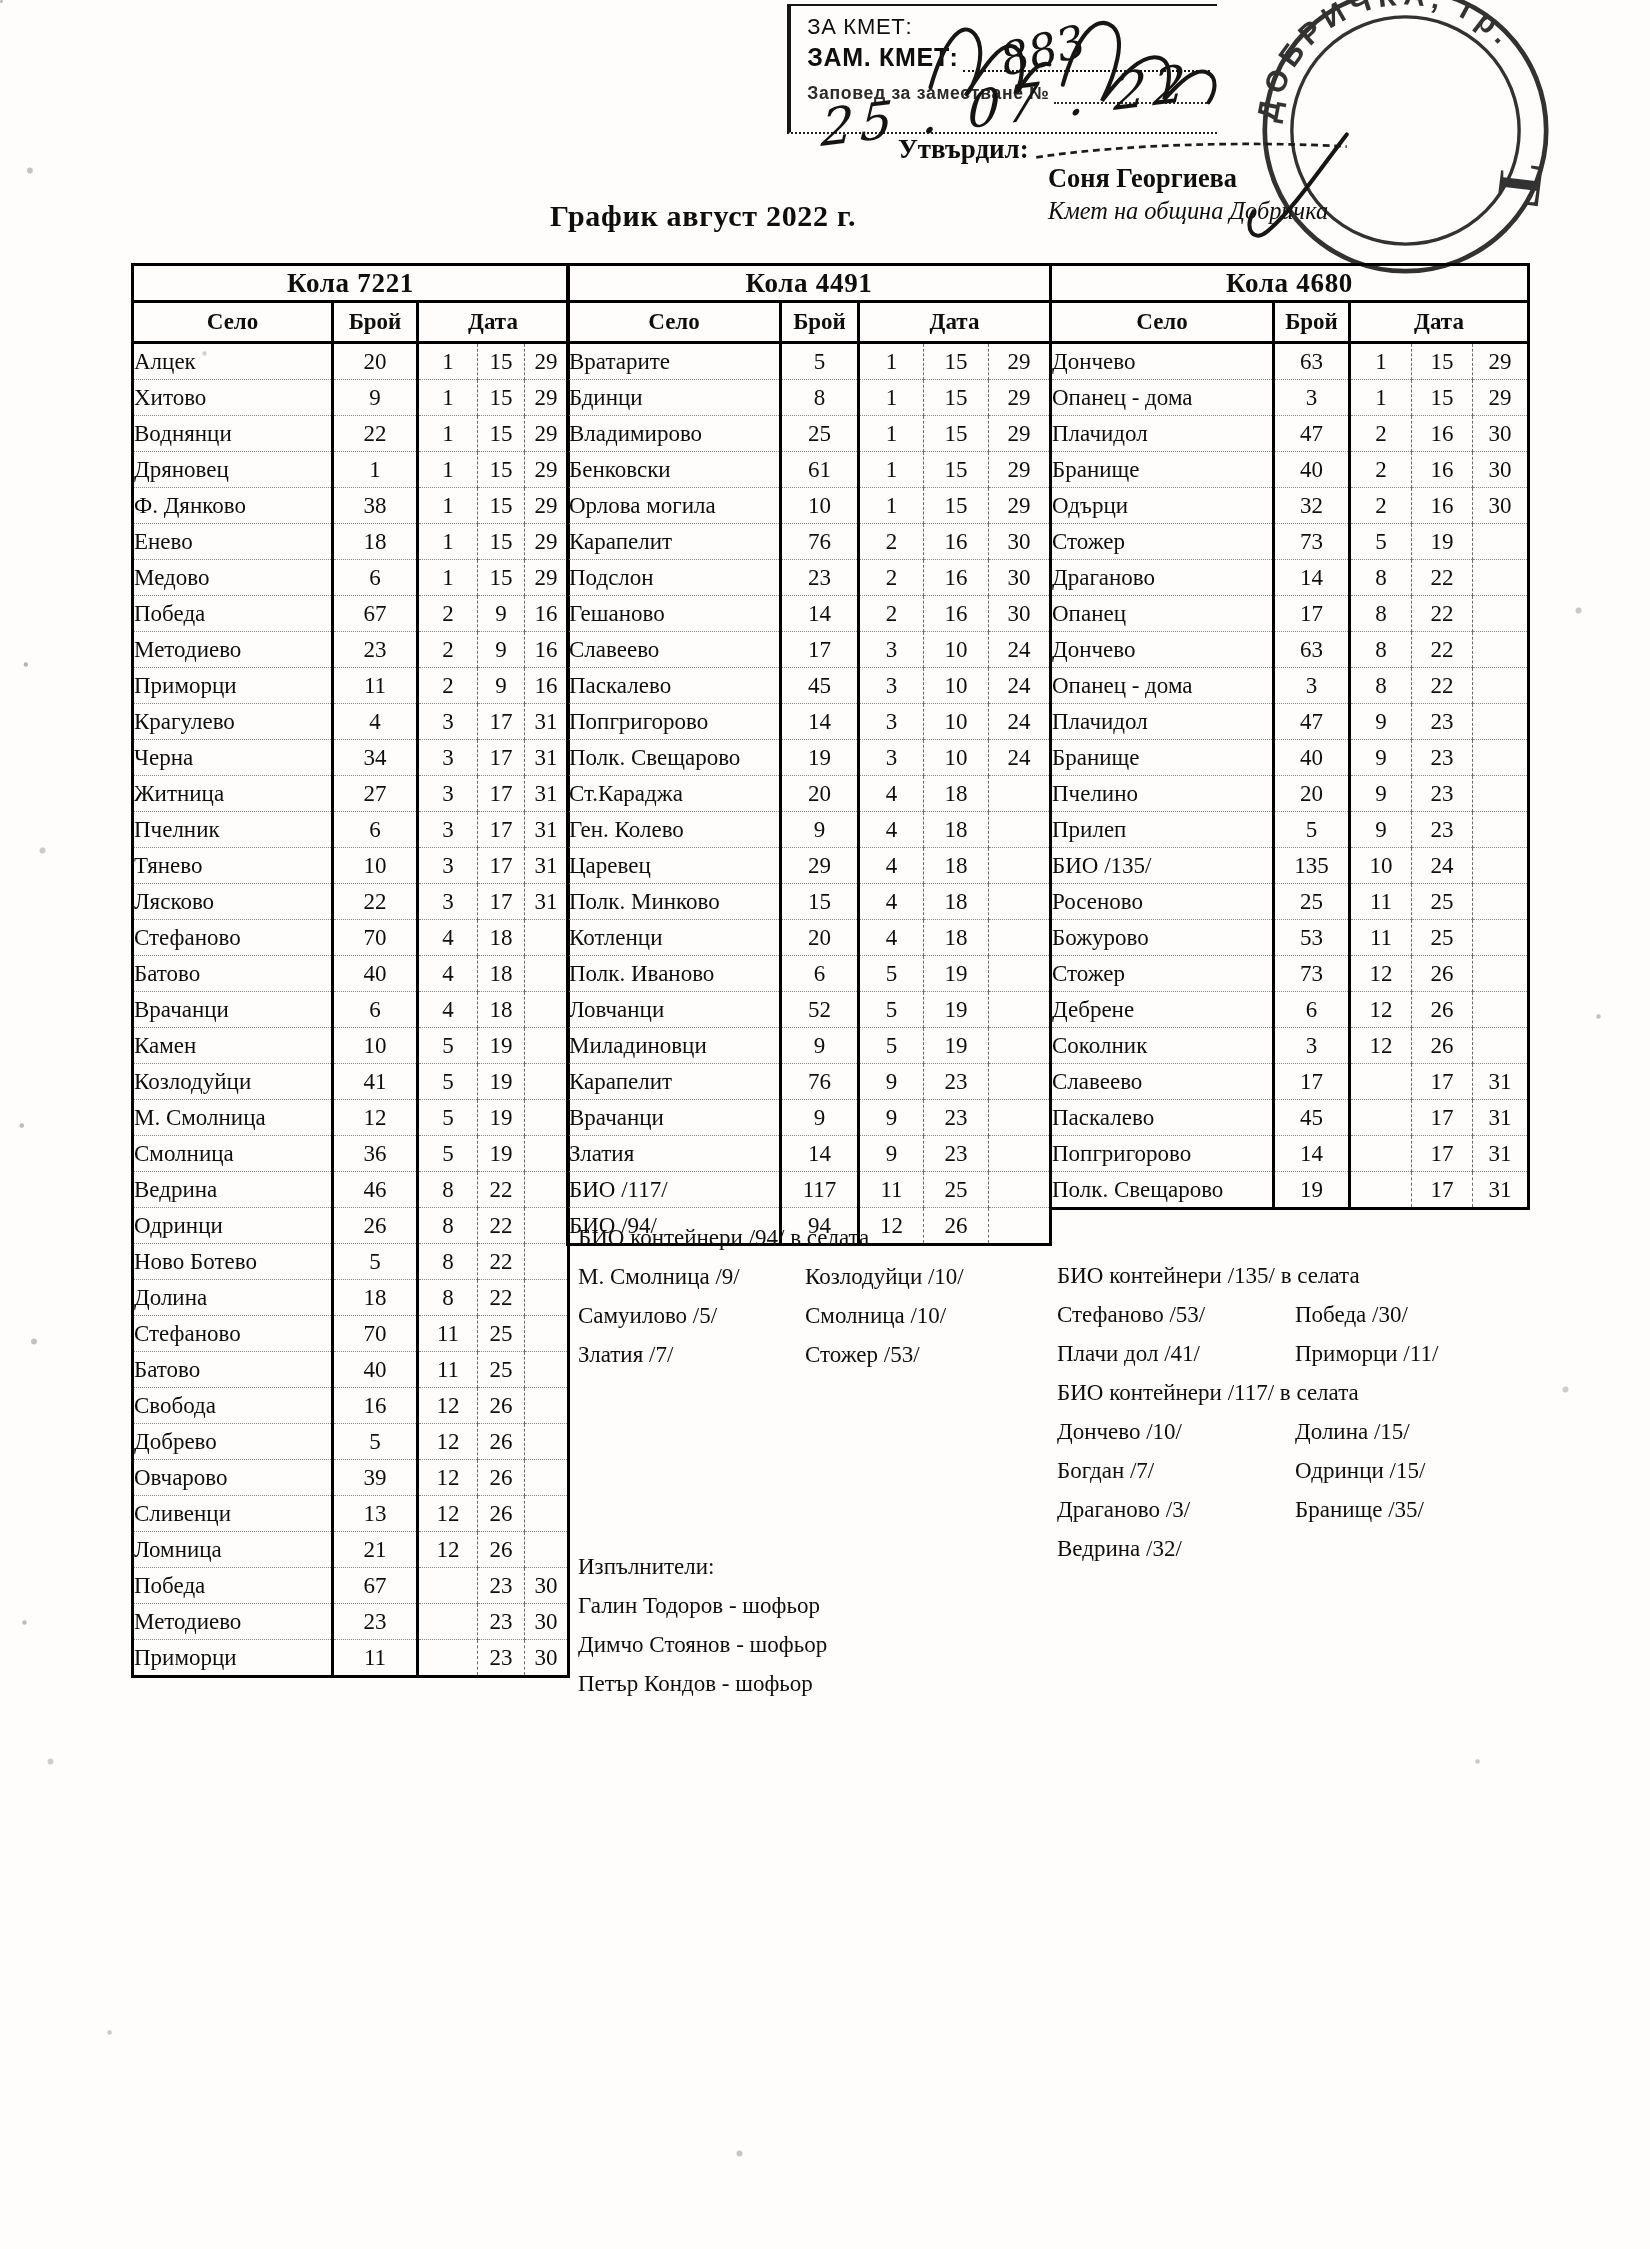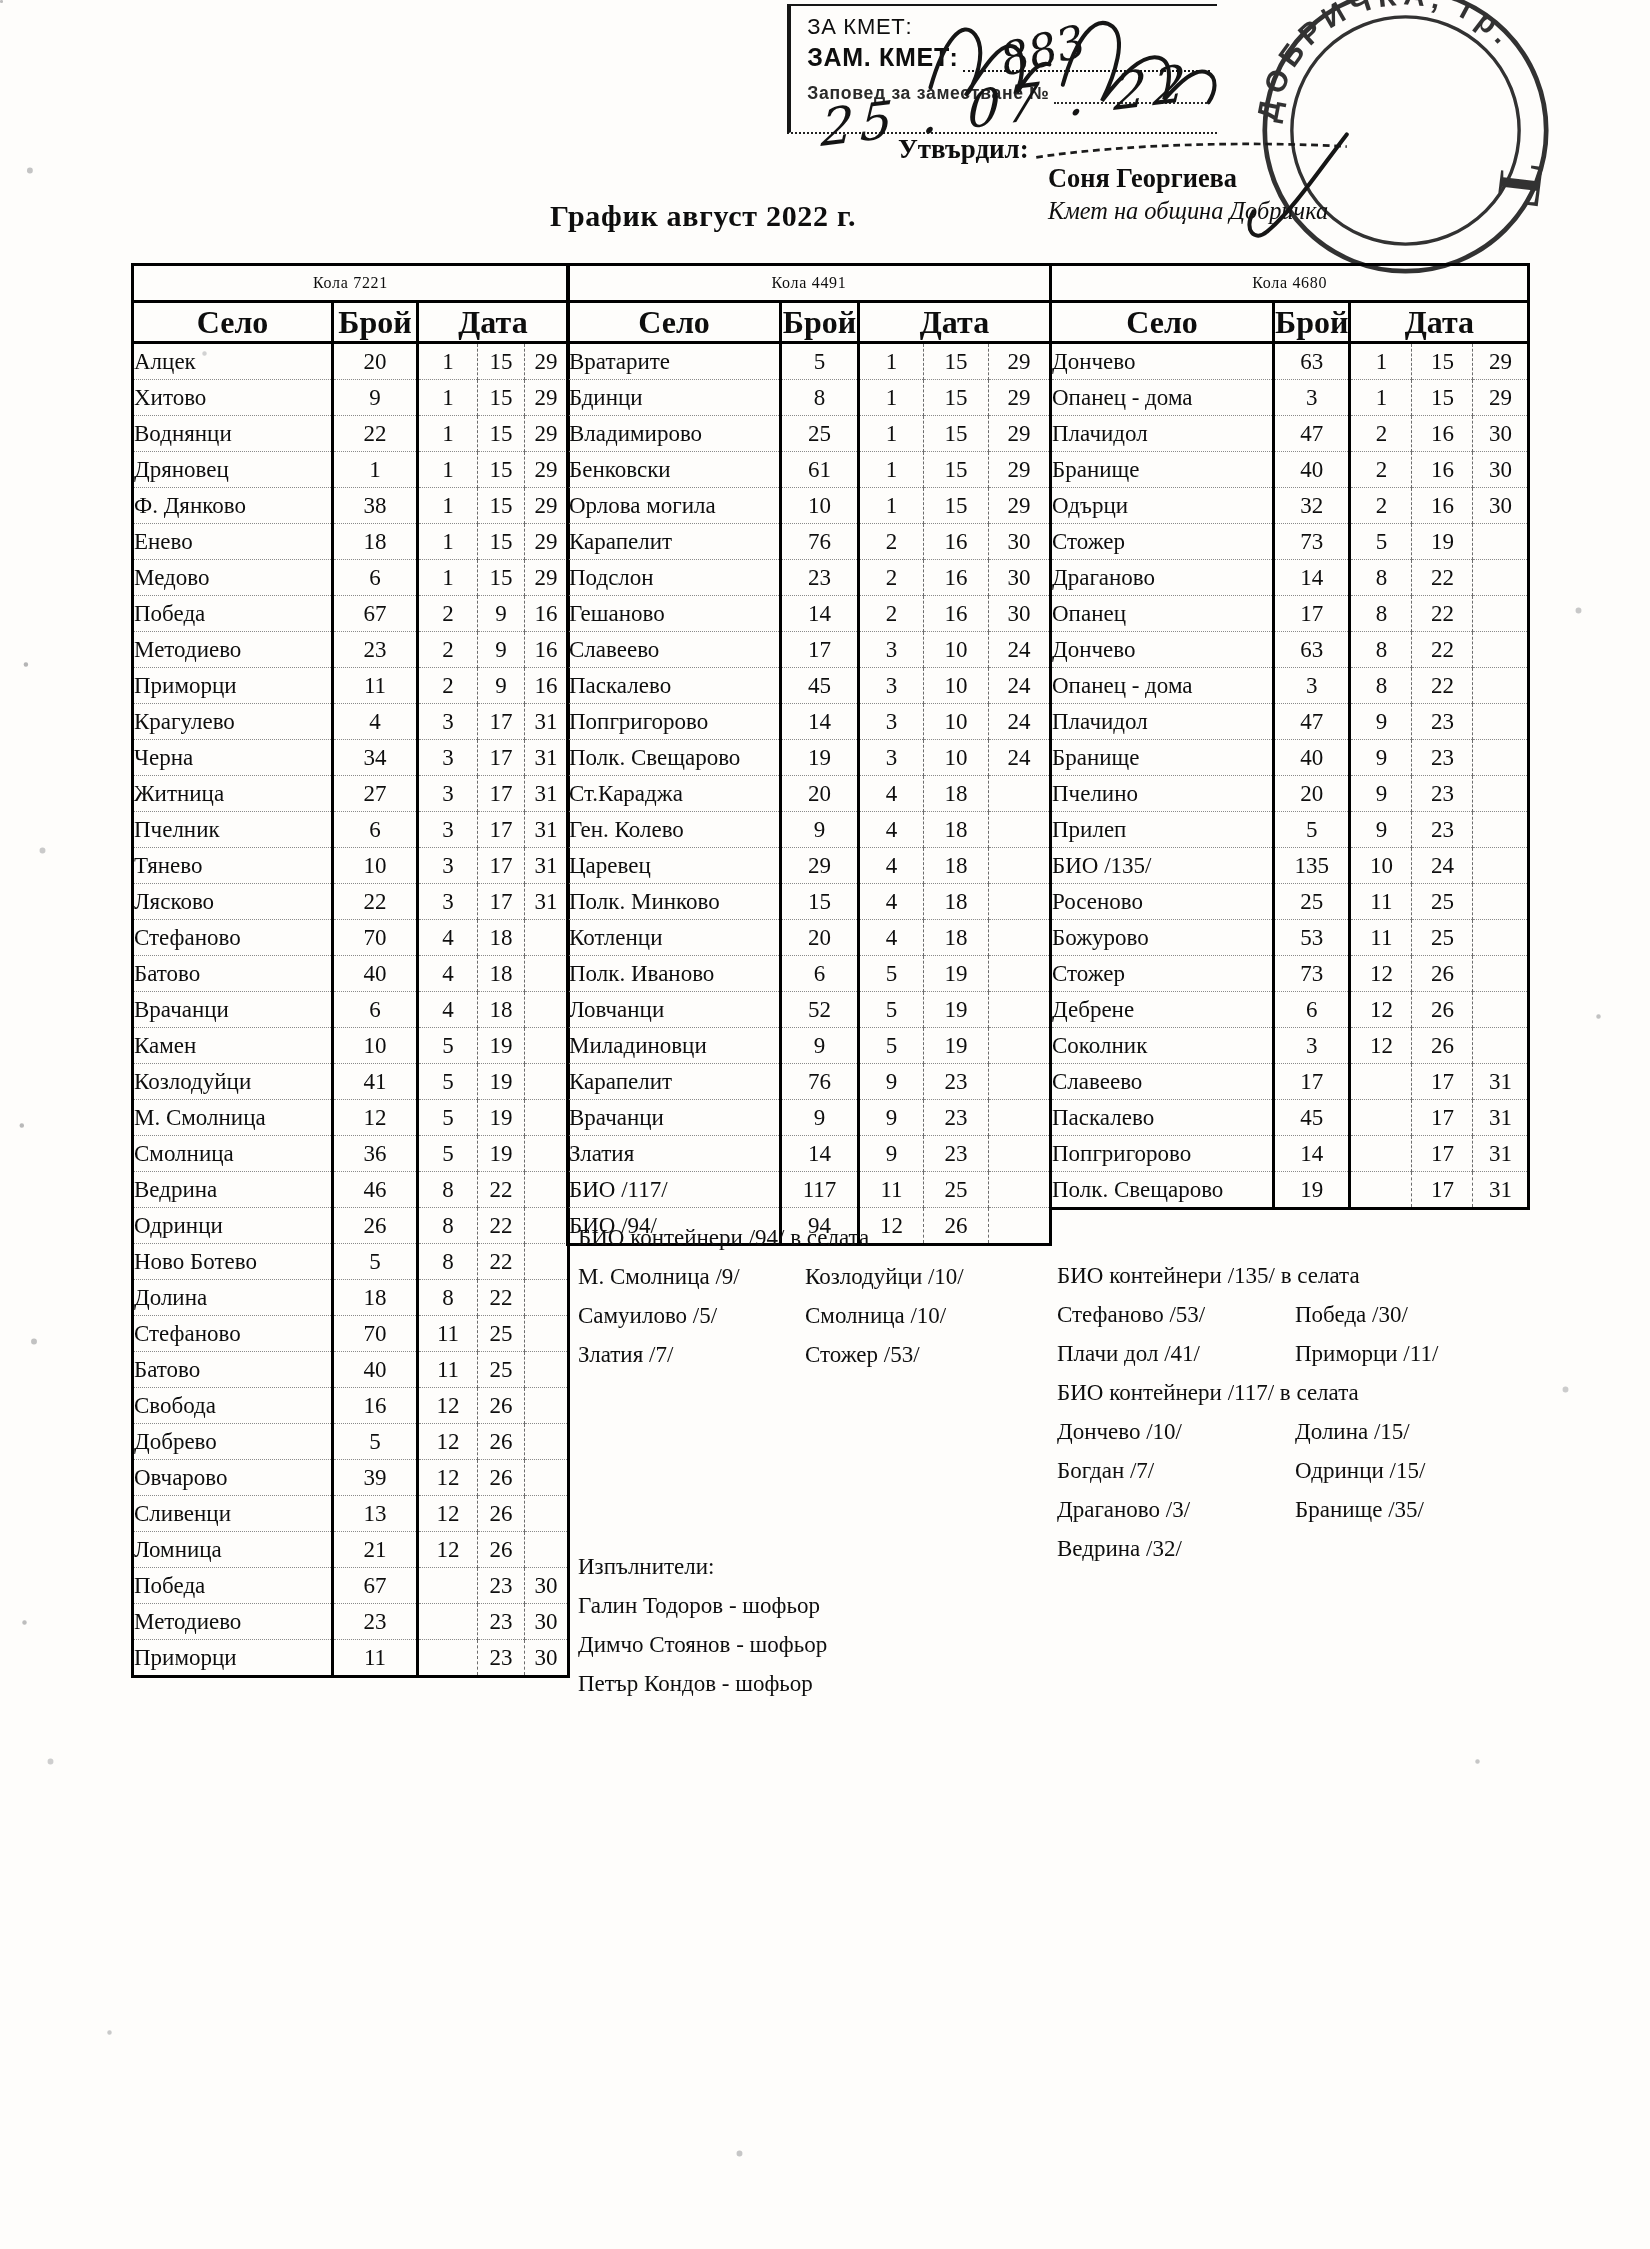--- a/index.html
+++ b/index.html
@@ -28,22 +28,22 @@
   
   .hw{font-style:italic;font-family:"DejaVu Serif",serif;color:#141414;white-space:nowrap;}
   .hw-number{left:1000px;top:24.4px;font-size:45px;transform:rotate(-14deg);}
   .hw-date{left:820px;top:76px;font-size:51px;letter-spacing:6.8px;transform:rotate(-7deg) skewX(-10deg);}
   
   .car-table{
     position:absolute;top:263px;border-collapse:collapse;table-layout:fixed;
     border:3.4px solid #000;background:transparent;
   }
   .car-table th,.car-table td{padding:0;overflow:hidden;white-space:nowrap;}
-  .title-row th{height:34px;font-size:16px;font-weight:normal;text-align:center;border-bottom:3.4px solid #000;letter-spacing:0.7px;}
-  .head-row th{height:38px;font-size:32px;font-weight:bold;text-align:center;border-bottom:3.4px solid #000;}
+  .title-row th{height:34px;font-size:27px;font-weight:bold;text-align:center;border-bottom:3.4px solid #000;letter-spacing:0.7px;}
+  .head-row th{height:38px;font-size:23px;font-weight:bold;text-align:center;border-bottom:3.4px solid #000;}
   .h-village{border-right:3.4px solid #000;}
   .h-count{border-right:3.4px solid #000;}
   .car-table tbody td{height:35px;font-size:23px;border-bottom:1.4px dotted #8a8a8a;}
   .c-village{text-align:left;padding-left:6.8px;border-right:3.4px solid #000;}
   .c-count{text-align:center;border-right:3.4px solid #000;}
   .c-d1,.c-d2{text-align:center;border-right:1.4px dashed #6d6d6d;}
   .c-d3{text-align:center;}
   .car-table tbody tr:last-child td{border-bottom:none;}
   #car1{left:131px;}
   #car2{left:566px;}

